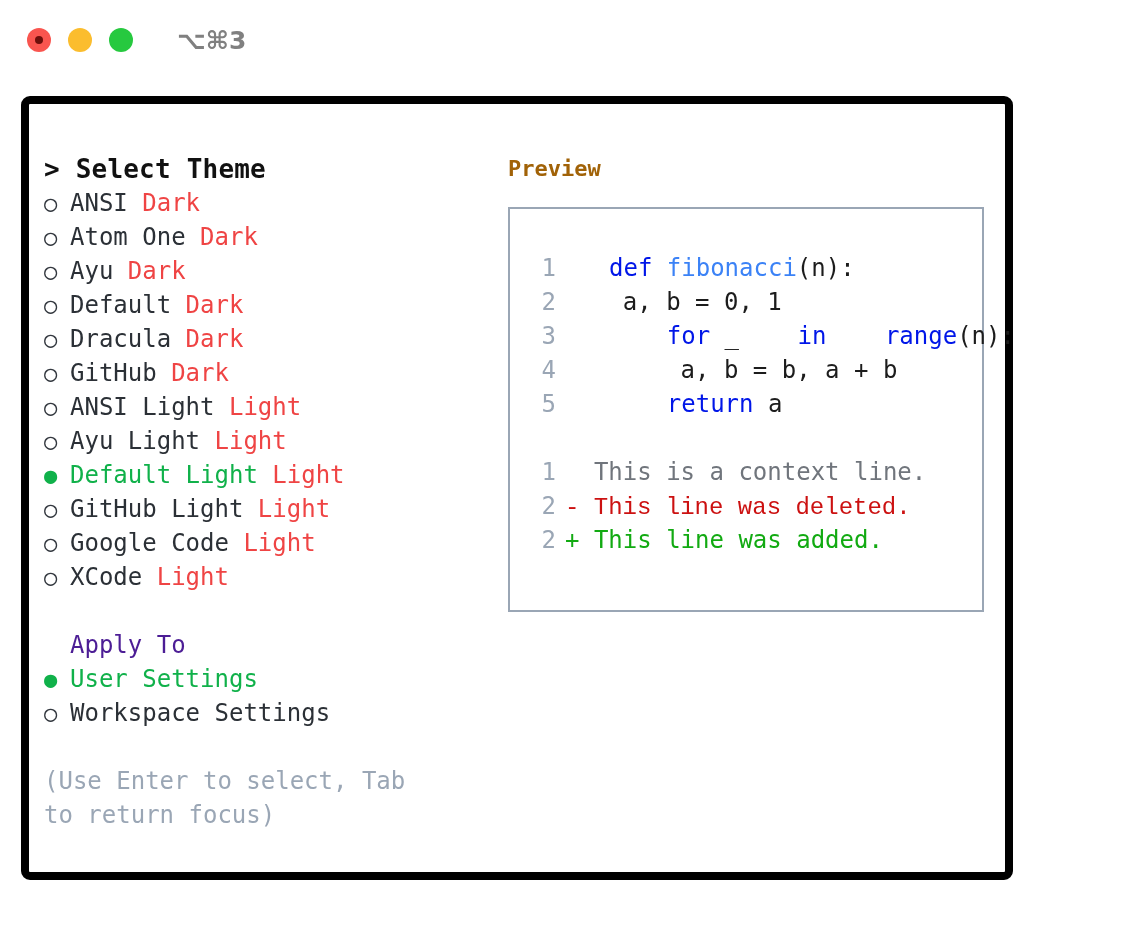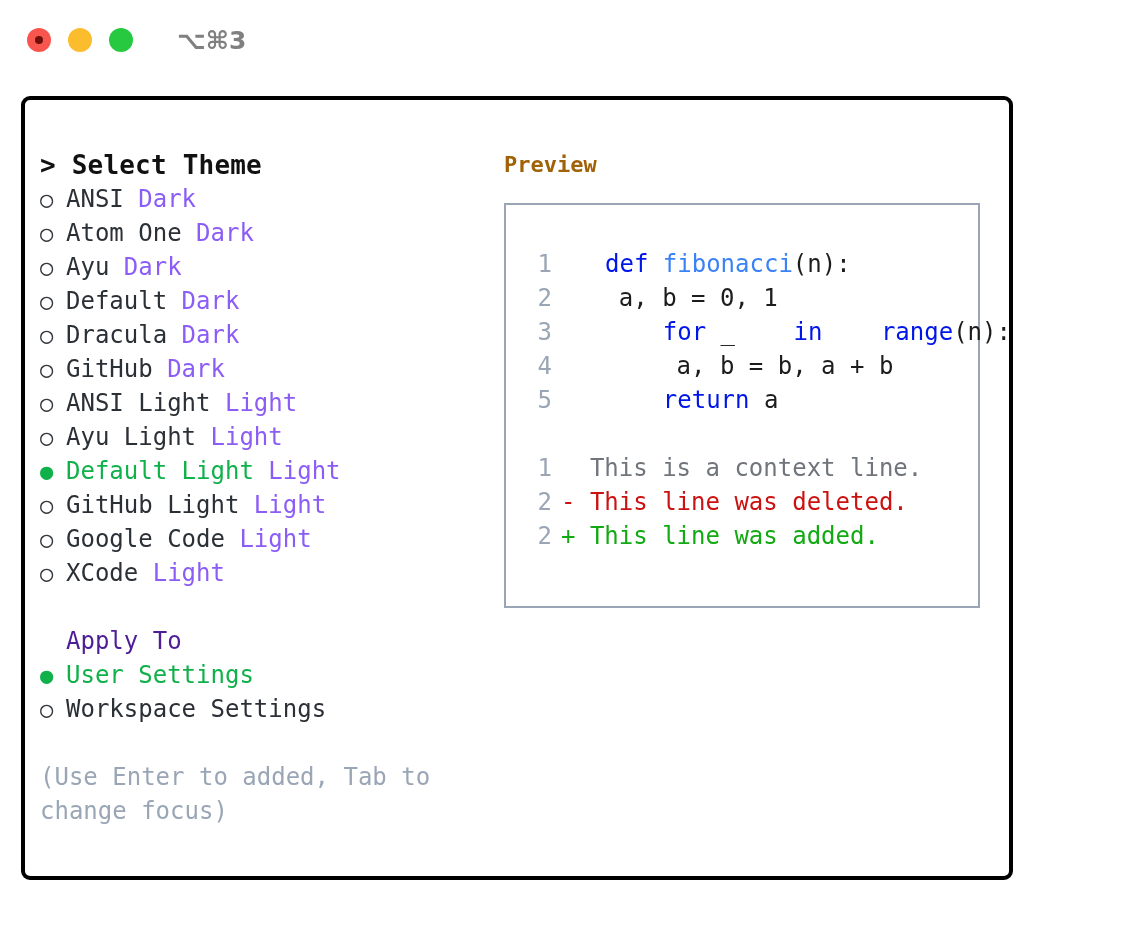--- a/index.html
+++ b/index.html
@@ -69,21 +69,21 @@
     font-family: "DejaVu Sans", "Liberation Sans", sans-serif;
   }
 
   
   .main-panel {
     position: absolute;
     left: 21px;
     top: 96px;
     width: 992px;
     height: 784px;
-    border: 4px solid #000000;
+    border: 8px solid #000000;
     border-radius: 9px;
     box-sizing: border-box;
     background: #ffffff;
   }
 
   .columns {
     position: absolute;
     left: 0; top: 0;
     width: 100%;
     height: 100%;
@@ -117,21 +117,21 @@
   .opt-marker {
     width: 26px;
     flex: 0 0 26px;
     font-size: 22px;
     color: #33383f;
     display: inline-block;
   }
   .opt-marker.selected { color: #10b14a; }
   .opt-label { color: #2b3036; }
   .opt-row.is-selected .opt-label { color: #10b14a; }
-  .opt-suffix { color: #8b5cf6; }
+  .opt-suffix { color: #ef4444; }
 
   .spacer-sm { height: 34px; }
 
   .group-heading {
     font-size: 24px;
     color: #4c1d95;
     line-height: 34px;
     height: 34px;
     padding-left: 26px;
     white-space: pre;
@@ -190,21 +190,21 @@
     padding-right: 9px;
     box-sizing: content-box;
   }
   .code-text { color: #1c1c1c; }
   .tok-kw   { color: #0016e8; margin-left: 44px; }
   .tok-fn   { color: #3b82f6; }
   .tok-plain{ color: #1c1c1c; }
 
   .diff-gap { height: 34px; }
   .diff-ctx { color: #70757c; }
-  .diff-del { color: #cc1111; }
+  .diff-del { color: #cc1111; font-family: Liberation Mono, monospace; }
   .diff-add { color: #12aa12; text-align: center; }
 </style>
 </head>
 <body>
 
 <div class="app-window">
 
   <div class="titlebar">
     <div class="traffic-lights">
       <span class="dot dot-red"></span>
@@ -238,21 +238,21 @@
 
         <div class="spacer-sm"></div>
 
         <div class="group-heading">Apply To</div>
 
         <div id="apply-list">
             <div class="opt-row is-selected"><span class="opt-marker selected">●</span><span class="opt-label">User Settings</span></div>
             <div class="opt-row"><span class="opt-marker">○</span><span class="opt-label">Workspace Settings</span></div>
           </div>
 
-        <div class="hint">(Use Enter to added, Tab to change focus)</div>
+        <div class="hint">(Use Enter to select, Tab to return focus)</div>
       </div>
 
       <div class="right-col">
         <div class="preview-title">Preview</div>
 
         <div class="preview-box">
           <div class="code-area">
             <div id="code-lines">
                 <div class="code-line"><span class="lineno">1</span><span class="code-text"><span class="tok-kw">def </span><span class="tok-fn">fibonacci</span><span class="tok-plain">(n):</span></span></div>
                 <div class="code-line"><span class="lineno">2</span><span class="code-text"><span class="tok-plain">    a, b = 0, 1</span></span></div>

